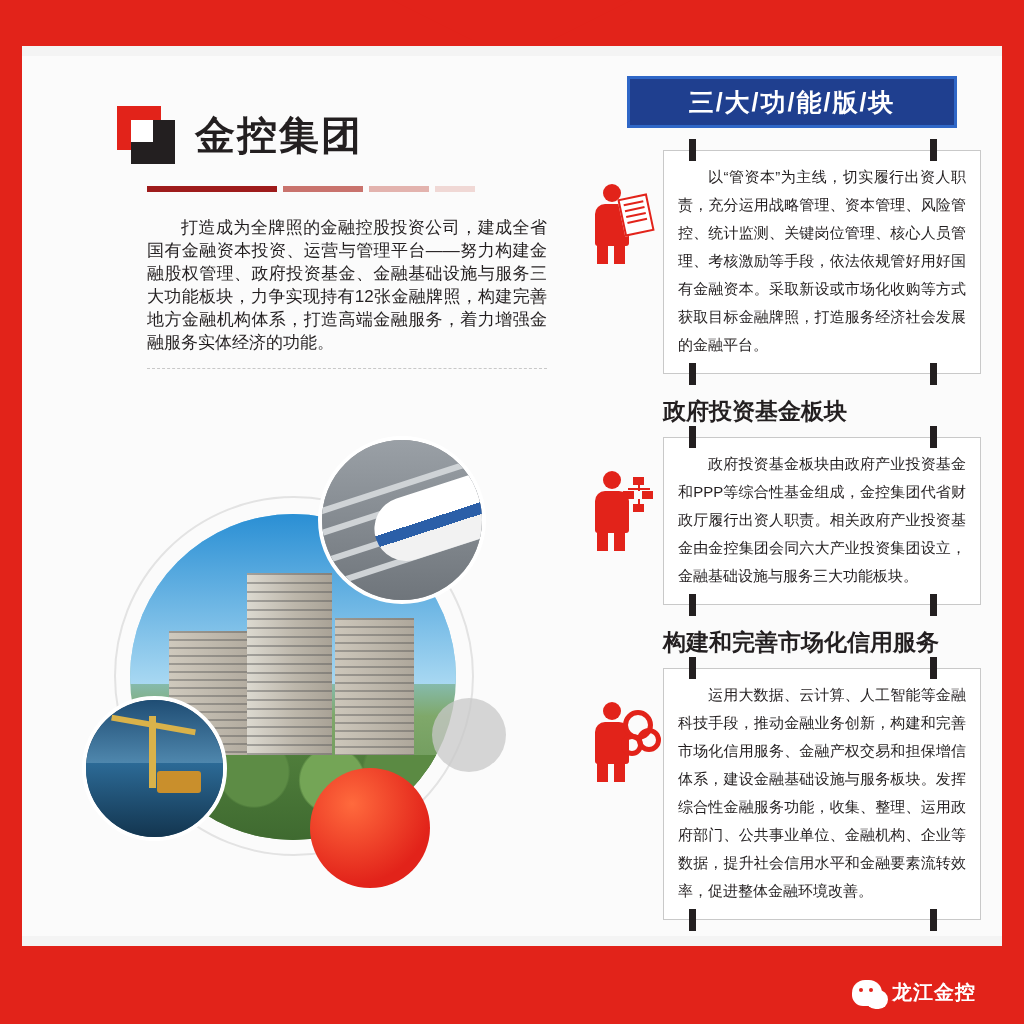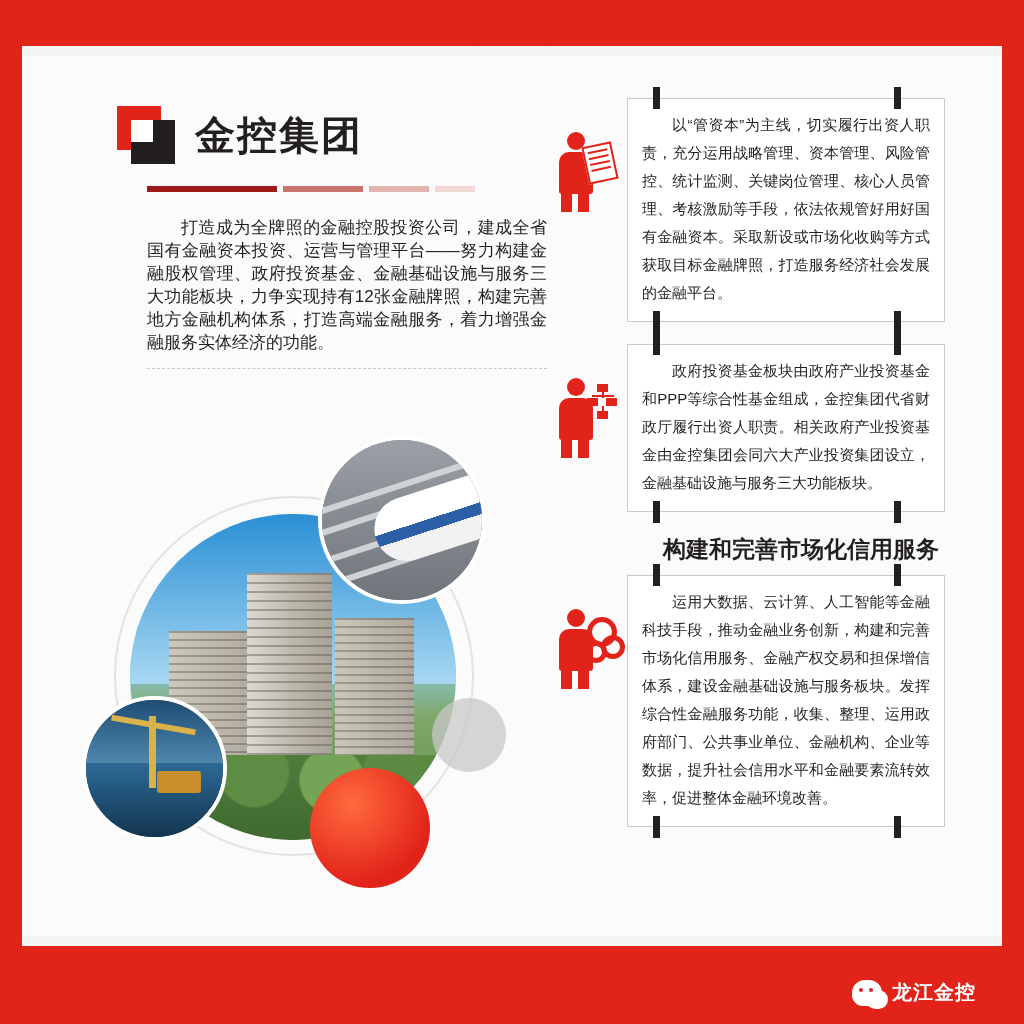--- a/index.html
+++ b/index.html
@@ -322,21 +322,21 @@
   }
   .section { margin-top: 22px; position: relative; }
   .section-title {
     font-size: 23px;
     font-weight: bold;
     color: #231f20;
     margin-left: 36px;
     margin-bottom: 10px;
     font-family: "Liberation Sans", "DejaVu Sans", sans-serif;
   }
-  .panel-wrap { position: relative; width: 318px; }
+  .panel-wrap { position: relative; margin-left: 36px; width: 318px; }
   .panel {
     border: 1px solid #c9c9c9;
     background: #ffffff;
     padding: 12px 14px 14px 14px;
     box-sizing: border-box;
     font-size: 15px;
     line-height: 28px;
     color: #231f20;
     text-align: justify;
     text-indent: 30px;
@@ -510,20 +510,23 @@
         <div class="cr-mast"></div>
         <div class="cr-load"></div>
       </div>
 
       <div class="dot-grey"></div>
       <div class="dot-red"></div>
     </div>
 
     <div class="right-col">
 
+      <div class="blue-banner">
+        <span>三/大/功/能/版/块</span>
+      </div>
 
       <div class="section">
         <div class="panel-wrap">
           <div class="tick tl"></div>
           <div class="tick tr"></div>
           <div class="tick bl"></div>
           <div class="tick br"></div>
           <div class="person">
             <div class="p-head"></div>
             <div class="p-body"></div>
@@ -534,20 +537,21 @@
                 <i></i>
                 <i></i>
                 <i></i>
               </div>
           </div>
           <div class="panel">以“管资本”为主线，切实履行出资人职责，充分运用战略管理、资本管理、风险管控、统计监测、关键岗位管理、核心人员管理、考核激励等手段，依法依规管好用好国有金融资本。采取新设或市场化收购等方式获取目标金融牌照，打造服务经济社会发展的金融平台。</div>
         </div>
       </div>
 
       <div class="section">
+        <div class="section-title">政府投资基金板块</div>
         <div class="panel-wrap">
           <div class="tick tl"></div>
           <div class="tick tr"></div>
           <div class="tick bl"></div>
           <div class="tick br"></div>
           <div class="person">
             <div class="p-head"></div>
             <div class="p-body"></div>
             <div class="p-leg-l"></div>
             <div class="p-leg-r"></div>

